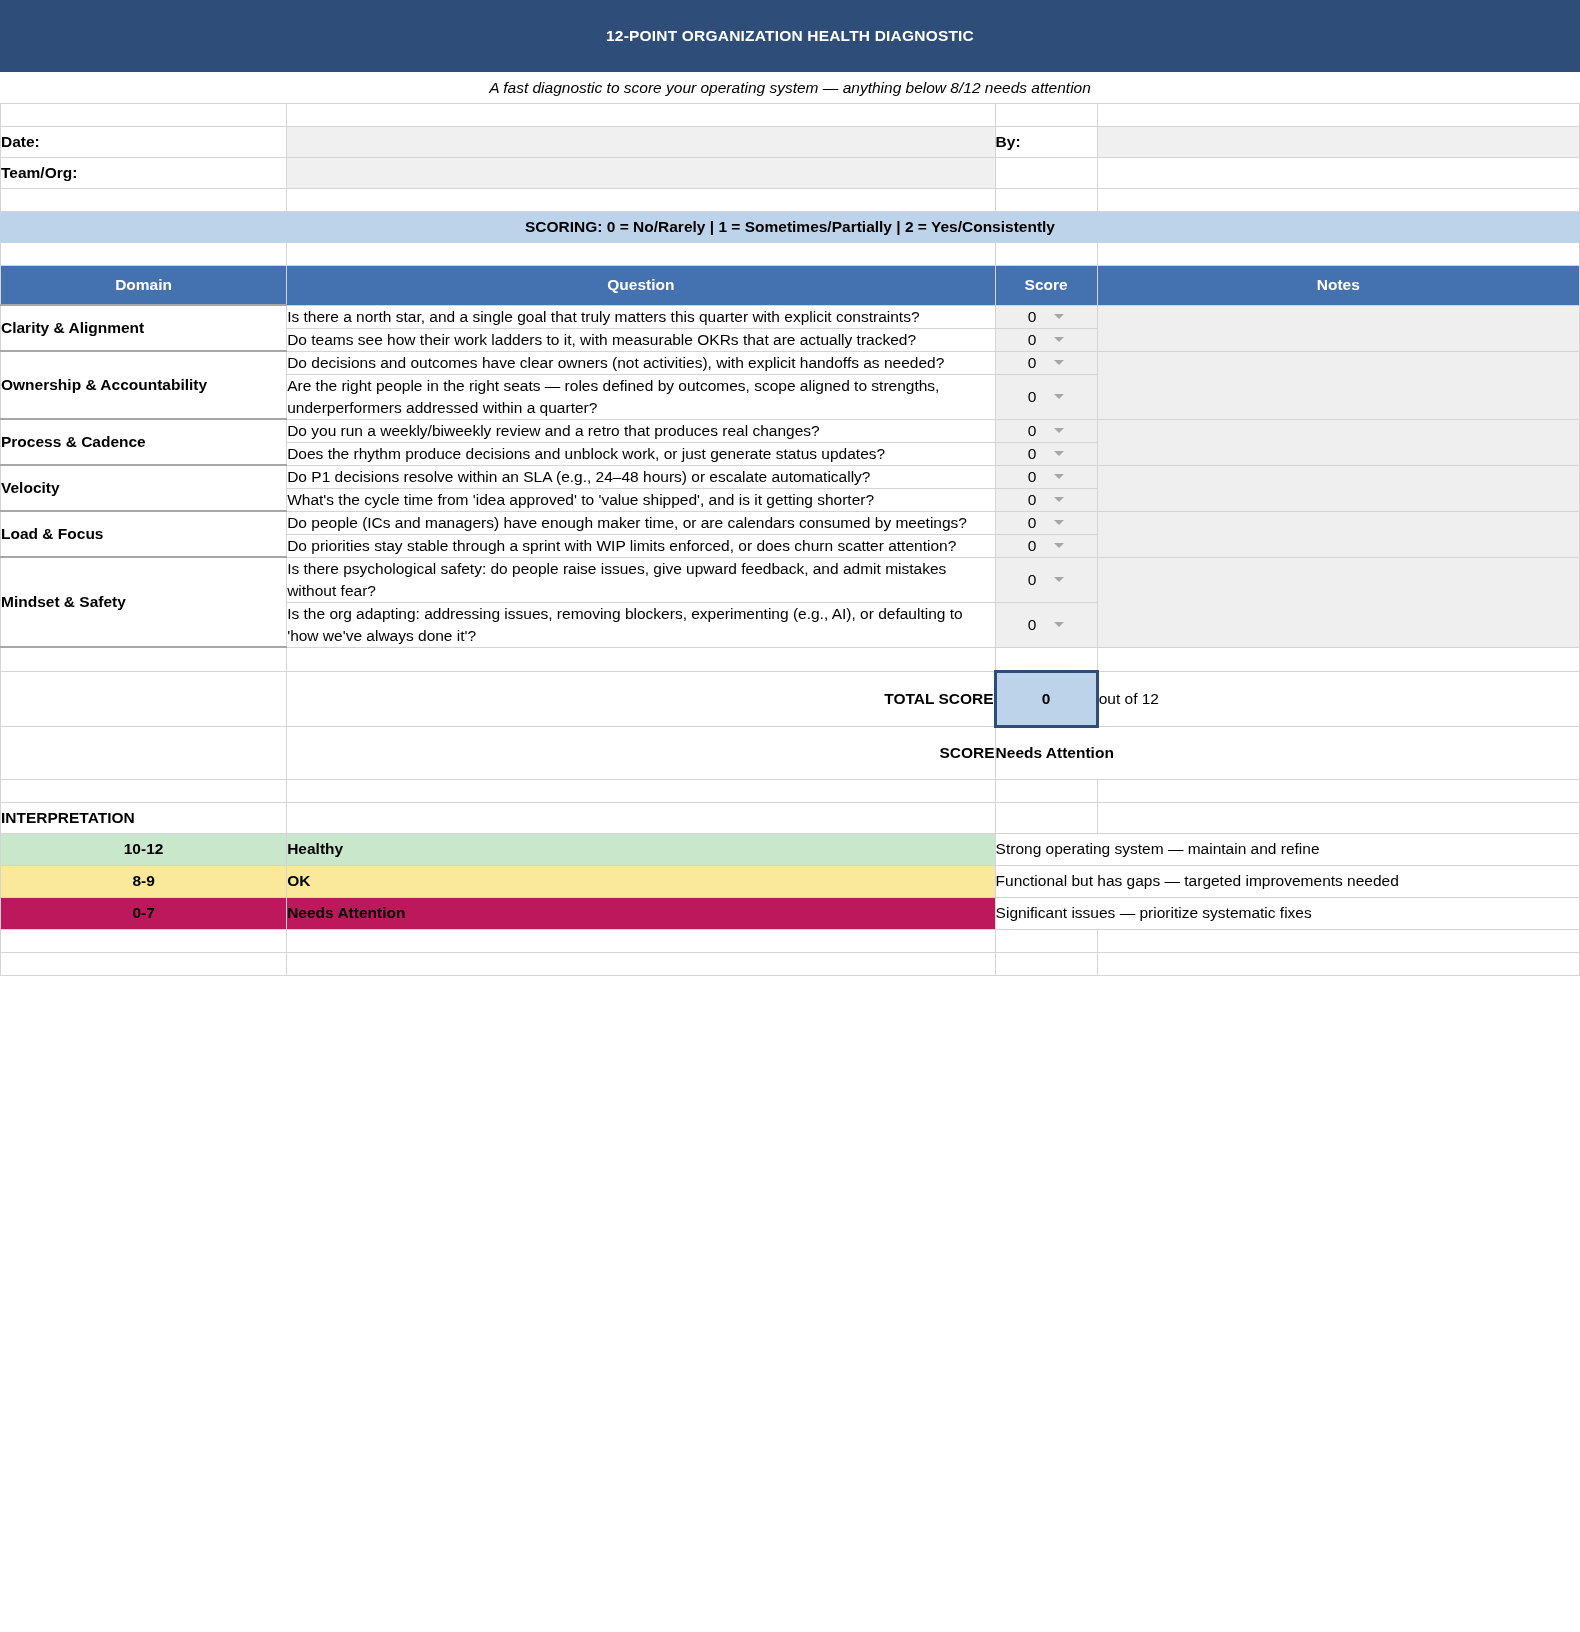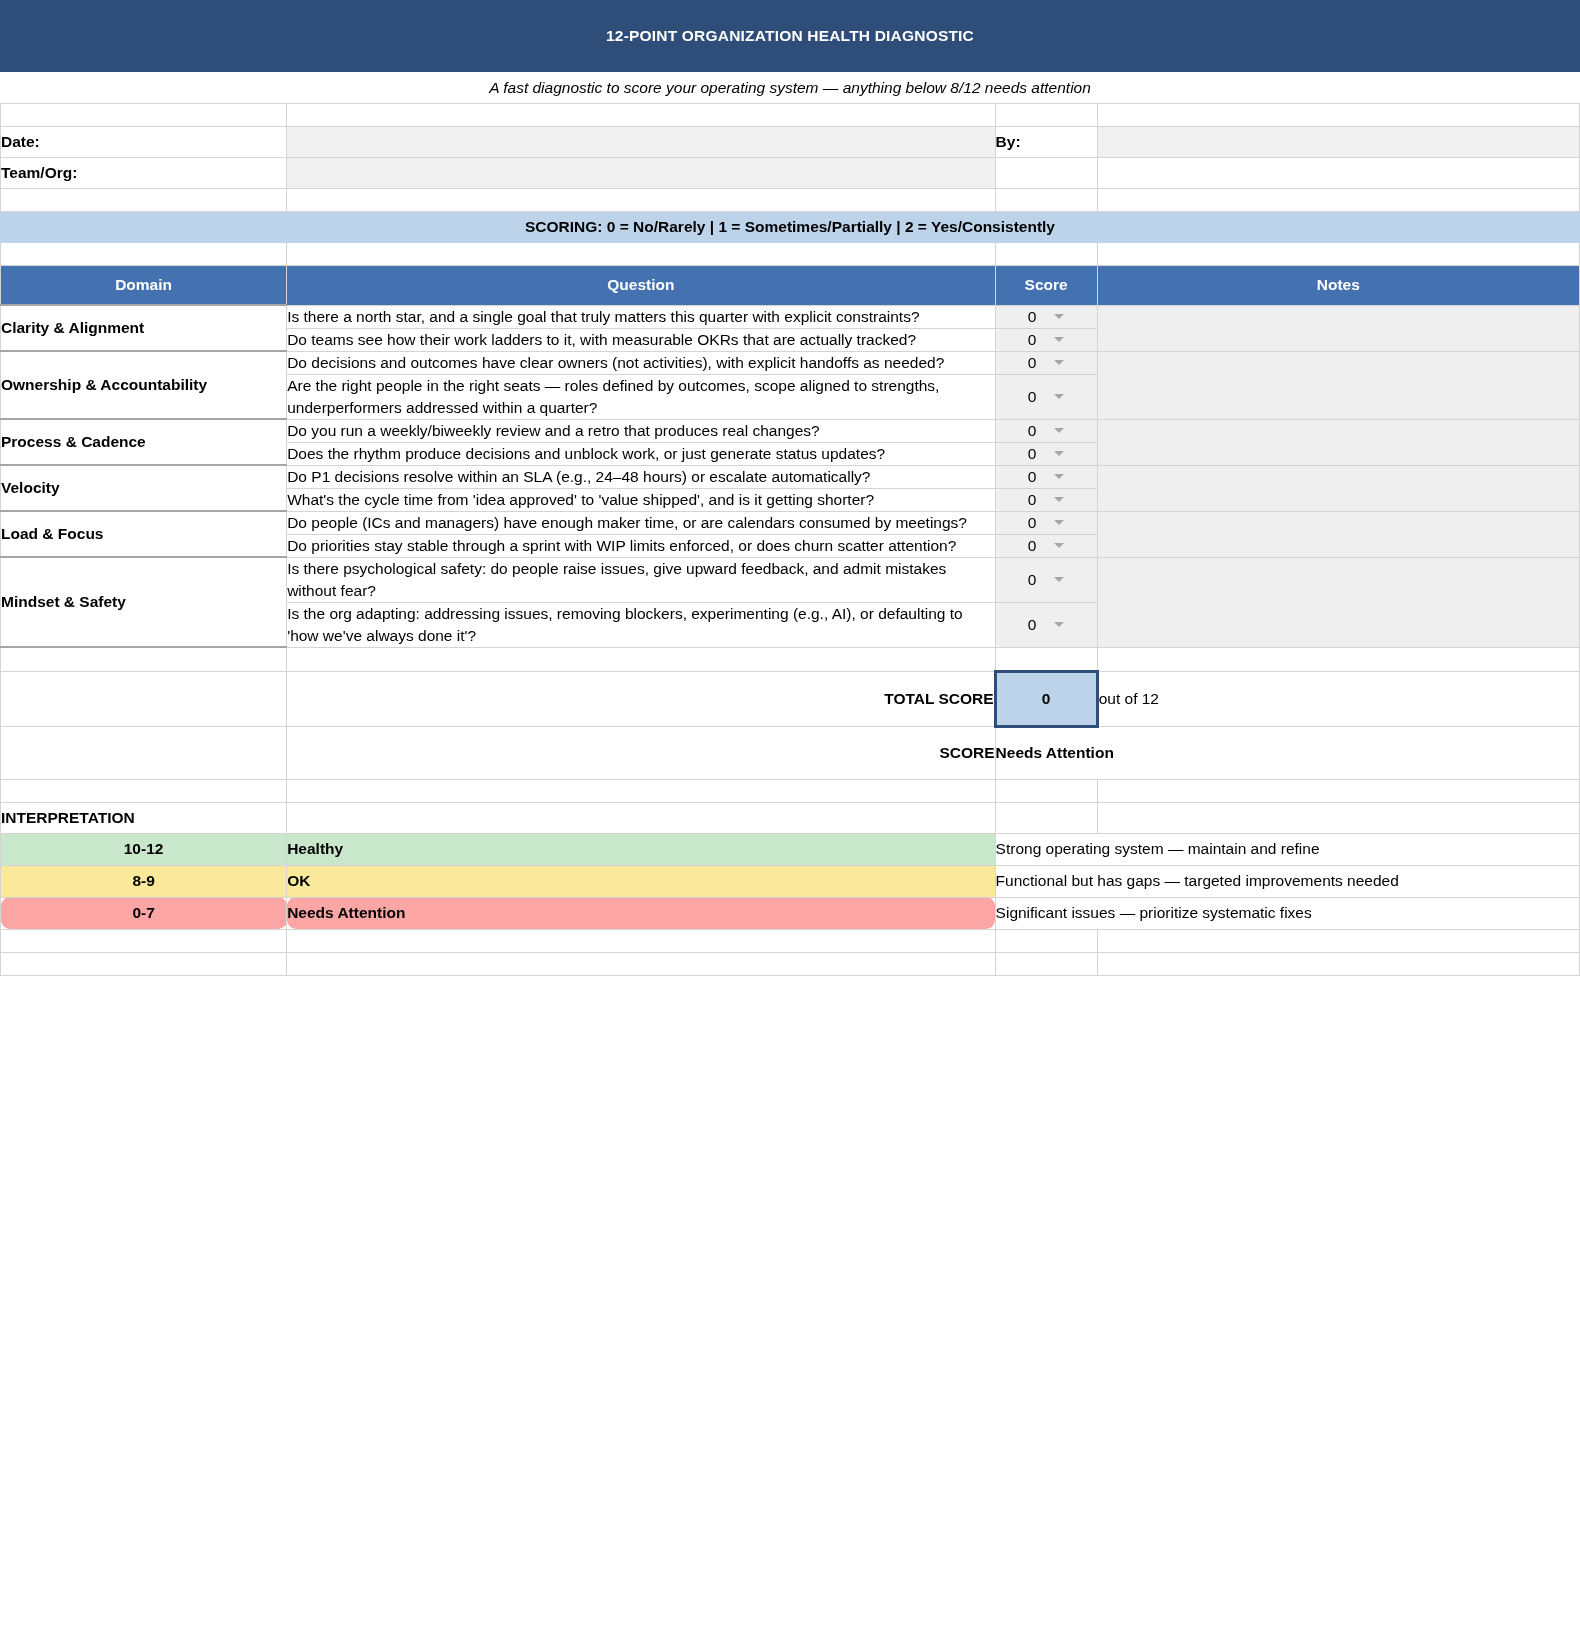--- a/index.html
+++ b/index.html
@@ -195,21 +195,21 @@
     font-size:15.5px;
     padding-left:10px;
   }
   .interp-desc{
     font-size:15.5px;
     padding-left:6px;
     background:#ffffff;
   }
   .row-healthy .interp-range,.row-healthy .interp-label{background:#c9e8cb;}
   .row-ok .interp-range,.row-ok .interp-label{background:#fae99a;}
-  .row-attn .interp-range,.row-attn .interp-label{background:#fca5a5;border-radius:9px;}
+  .row-attn .interp-range,.row-attn .interp-label{background:#be185d;}
 </style>
 </head>
 <body>
 
 <div id="sheet">
 
   <table class="grid">
     <colgroup>
       <col class="cA">
         <col class="cB">

